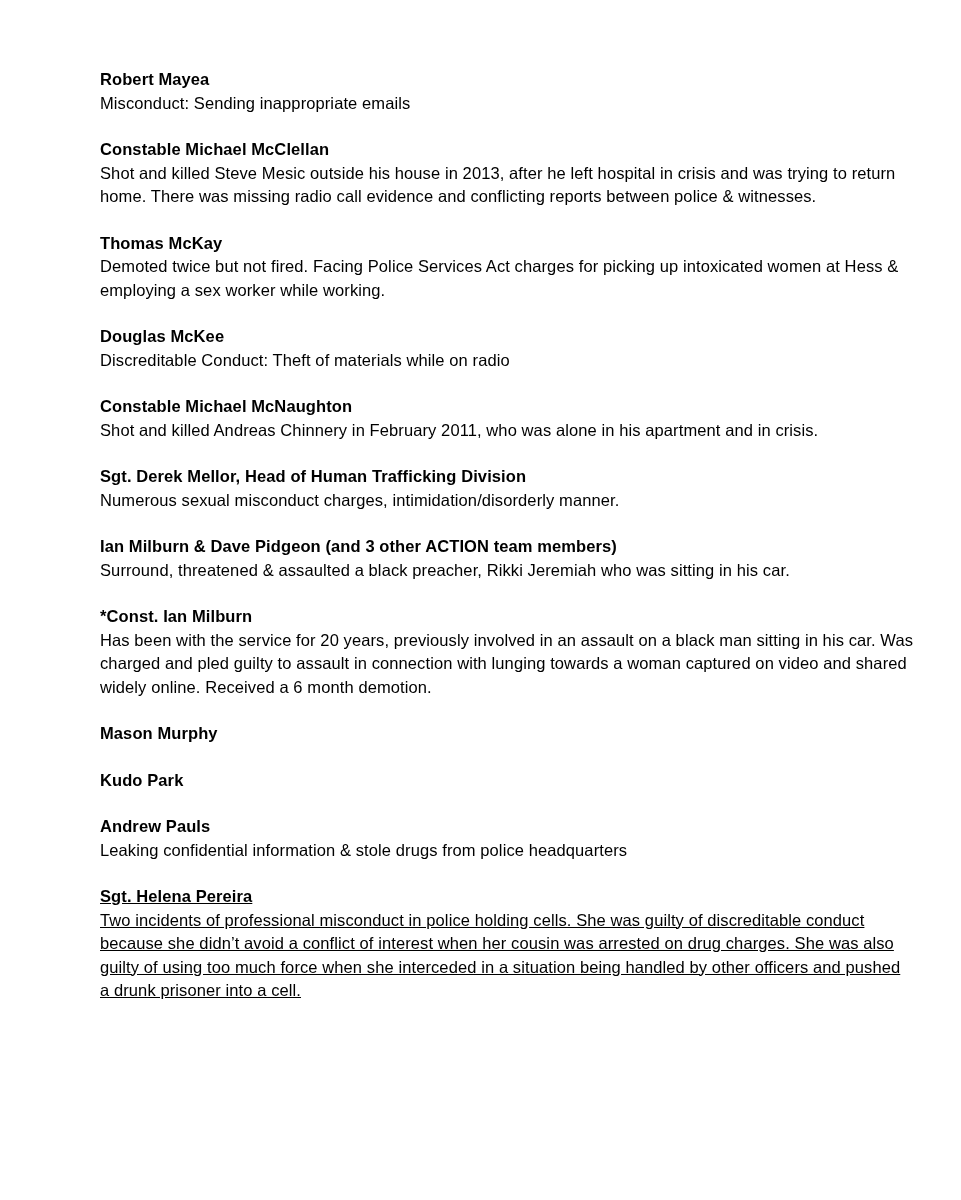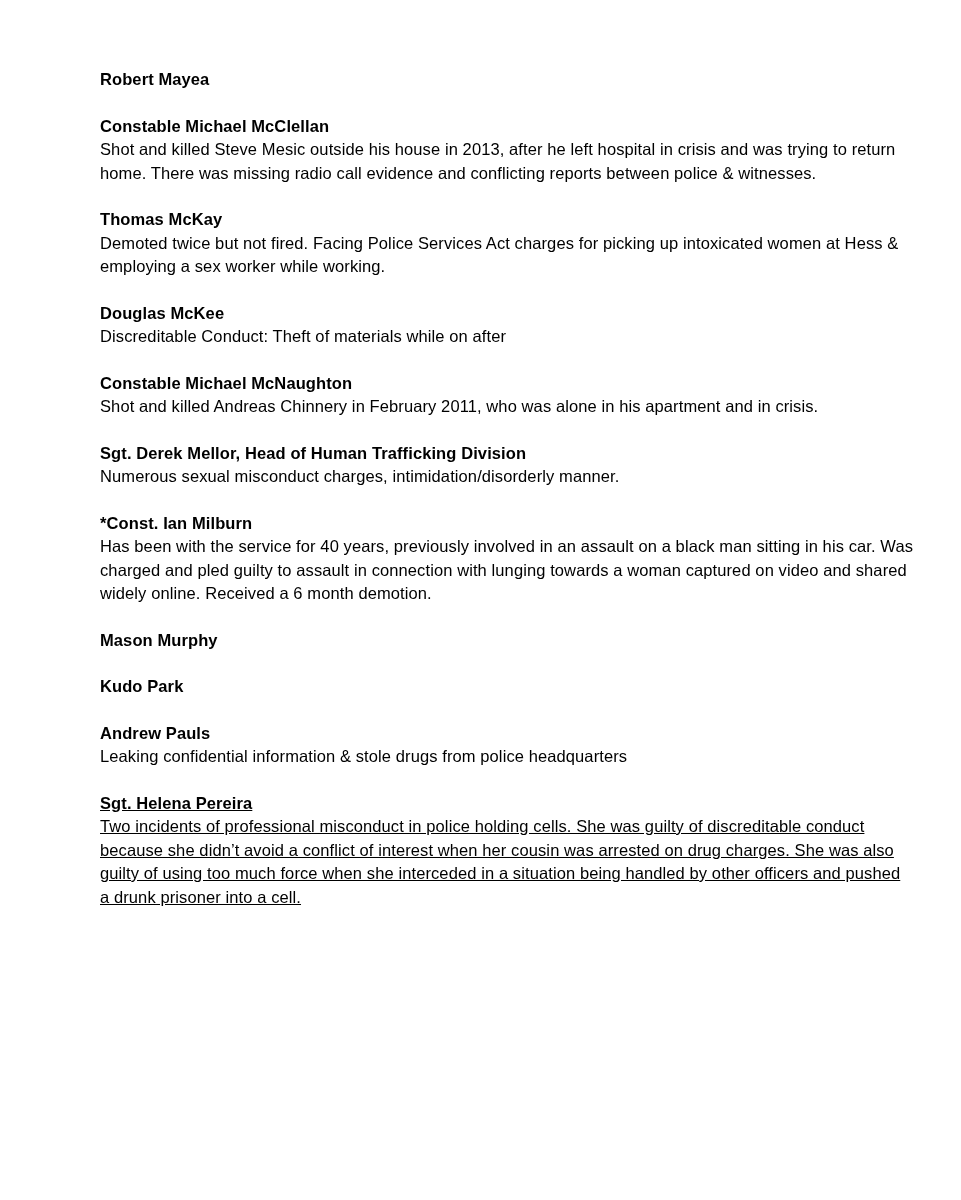--- a/index.html
+++ b/index.html
@@ -45,51 +45,56 @@
     letter-spacing: 0.1px;
   }
 </style>
 </head>
 <body>
 
 <div class="page">
 
   <div class="entry">
     <p class="entry-name">Robert Mayea</p>
+    <p class="entry-desc">Misconduct: Sending inappropriate emails</p>
   </div>
 
   <div class="entry">
     <p class="entry-name">Constable Michael McClellan</p>
     <p class="entry-desc">Shot and killed Steve Mesic outside his house in 2013, after he left hospital in crisis and was trying to return home. There was missing radio call evidence and conflicting reports between police &amp; witnesses.</p>
   </div>
 
   <div class="entry">
     <p class="entry-name">Thomas McKay</p>
     <p class="entry-desc">Demoted twice but not fired. Facing Police Services Act charges for picking up intoxicated women at Hess &amp; employing a sex worker while working.</p>
   </div>
 
   <div class="entry">
     <p class="entry-name">Douglas McKee</p>
-    <p class="entry-desc">Discreditable Conduct: Theft of materials while on after</p>
+    <p class="entry-desc">Discreditable Conduct: Theft of materials while on radio</p>
   </div>
 
   <div class="entry">
     <p class="entry-name">Constable Michael McNaughton</p>
     <p class="entry-desc">Shot and killed Andreas Chinnery in February 2011, who was alone in his apartment and in crisis.</p>
   </div>
 
   <div class="entry">
     <p class="entry-name">Sgt. Derek Mellor, Head of Human Trafficking Division</p>
     <p class="entry-desc">Numerous sexual misconduct charges, intimidation/disorderly manner.</p>
   </div>
 
+  <div class="entry">
+    <p class="entry-name">Ian Milburn &amp; Dave Pidgeon (and 3 other ACTION team members)</p>
+    <p class="entry-desc">Surround, threatened &amp; assaulted a black preacher, Rikki Jeremiah who was sitting in his car.</p>
+  </div>
 
   <div class="entry">
     <p class="entry-name">*Const. Ian Milburn</p>
-    <p class="entry-desc">Has been with the service for 40 years, previously involved in an assault on a black man sitting in his car. Was charged and pled guilty to assault in connection with lunging towards a woman captured on video and shared widely online. Received a 6 month demotion.</p>
+    <p class="entry-desc">Has been with the service for 20 years, previously involved in an assault on a black man sitting in his car. Was charged and pled guilty to assault in connection with lunging towards a woman captured on video and shared widely online. Received a 6 month demotion.</p>
   </div>
 
   <div class="entry">
     <p class="entry-name">Mason Murphy</p>
   </div>
 
   <div class="entry">
     <p class="entry-name">Kudo Park</p>
   </div>
 

